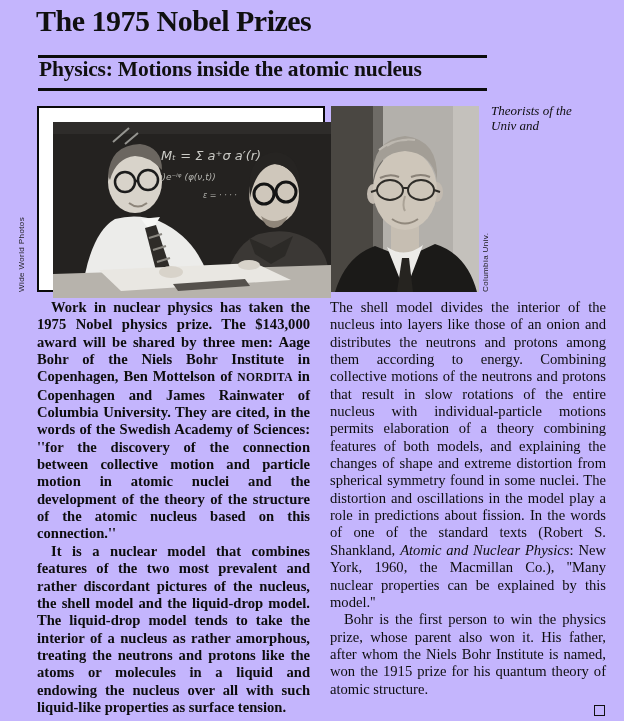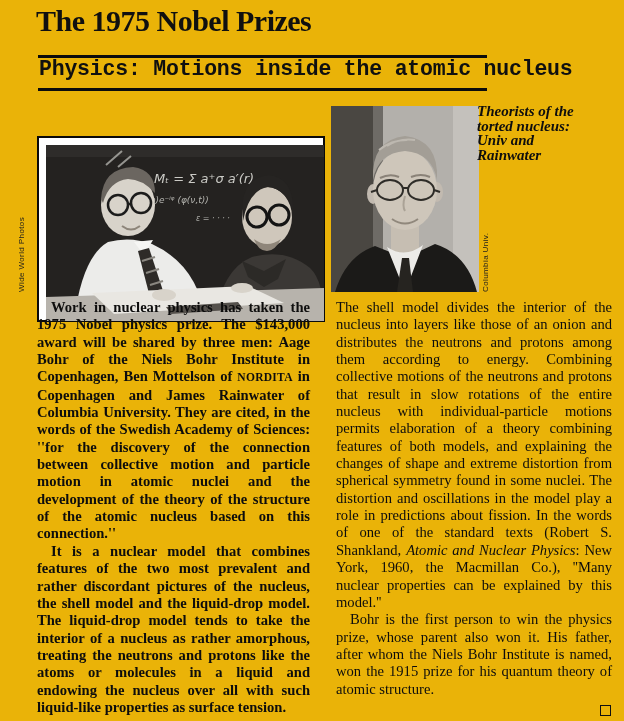--- a/index.html
+++ b/index.html
@@ -1,42 +1,42 @@
 <!DOCTYPE html>
 <html><head>
 <meta charset="utf-8">
 <style>
   html,body{margin:0;padding:0;}
   body{width:624px;height:721px;overflow:hidden;background:#fdfdfb;}
-  .page{position:relative;width:624px;height:721px;background:#eab308;color:#101010;
+  .page{position:relative;width:624px;height:721px;background:#c4b5fd;color:#101010;
         font-family:"Liberation Serif", serif;}
   .title{position:absolute;left:36px;top:4px;margin:0;font-size:30px;font-weight:bold;
          letter-spacing:-0.5px;font-family:"Liberation Serif", serif;}
   .rule{position:absolute;left:38px;width:449px;height:3px;background:#0c0c0c;}
   .rule-top{top:55px;}
   .rule-bottom{top:88px;}
   .section-heading{position:absolute;left:39px;top:57px;margin:0;font-size:21.5px;
-         font-weight:bold;letter-spacing:-0.2px;font-family:Liberation Mono, monospace;}
+         font-weight:bold;letter-spacing:-0.2px;}
   .photo-frame-left{position:absolute;left:37px;top:106px;width:288px;height:186px;
-         box-sizing:border-box;border:2px solid #0a0a0a;padding:7px;background:#fff;margin-top:30px;}
+         box-sizing:border-box;border:2px solid #0a0a0a;padding:14px;background:#fff;}
   .photo-frame-left svg{display:block;width:278px;height:176px;}
   .photo-frame-right{position:absolute;left:331px;top:106px;width:148px;height:186px;background:#b3b0ab;}
   .photo-frame-right svg{display:block;width:148px;height:186px;}
   .credit{position:absolute;font-family:"Liberation Sans", sans-serif;font-size:8px;
          color:#1d1d1d;writing-mode:vertical-rl;transform:rotate(180deg);letter-spacing:0.4px;white-space:nowrap;}
   .credit-left{left:17px;top:210px;height:82px;}
   .credit-right{left:481px;top:228px;height:64px;}
-  .caption{position:absolute;left:477px;top:104px;width:132px;
-         font-style:italic;font-weight:bold;font-size:15px;line-height:14.6px;color:#0e0e0e;}
+  .caption{position:absolute;left:491px;top:104px;width:132px;
+         font-style:italic;font-weight:normal;font-size:13px;line-height:14.6px;color:#0e0e0e;}
   .col{position:absolute;top:299px;height:420px;font-size:14.6px;line-height:17.35px;
          text-align:justify;color:#0d0d0d;}
   .col p{margin:0;}
   .col p.indent{text-indent:14px;}
   .col-left{left:37px;width:273px;font-weight:bold;}
-  .col-right{left:330px;width:276px;margin-left:6px;}
+  .col-right{left:330px;width:276px;}
   .sc{font-size:11.5px;letter-spacing:0.3px;}
   .endbox{position:absolute;right:1px;bottom:3px;width:9px;height:9px;
          border:1.6px solid #111;background:transparent;}
 </style>
 </head>
 <body>
 
 <div class="page">
 
   <h1 class="title">The 1975 Nobel Prizes</h1>
@@ -110,23 +110,21 @@
         <path d="M74 90 q-3 10 0 15" stroke="#aaa296" stroke-width="2" fill="none"></path>
         <path d="M61 113 q13 9 26 0" stroke="#90887c" stroke-width="2" fill="none"></path>
       </g>
     </svg>
   </div>
 
   <div class="credit credit-right">Columbia Univ.</div>
 
   <div class="caption">
     <div>Theorists of the</div>
-    <div>torted nucleus:</div>
     <div>Univ and</div>
-    <div>Rainwater</div>
   </div>
 
   <div class="col col-left">
     <p class="indent"><span>Work in nuclear physics has taken the 1975 Nobel physics prize. The $143,000 award will be shared by three men: Aage Bohr of the Niels Bohr Institute in Copenhagen, Ben Mottelson of </span><span class="sc">NORDITA</span><span> in Copenhagen and James Rainwater of Columbia University. They are cited, in the words of the Swedish Academy of Sciences: ''for the discovery of the connection between collective motion and particle motion in atomic nuclei and the development of the theory of the structure of the atomic nucleus based on this connection.''</span></p>
     <p class="indent">It is a nuclear model that combines features of the two most prevalent and rather discordant pictures of the nucleus, the shell model and the liquid-drop model. The liquid-drop model tends to take the interior of a nucleus as rather amorphous, treating the neutrons and protons like the atoms or molecules in a liquid and endowing the nucleus over all with such liquid-like properties as surface tension.</p>
   </div>
 
   <div class="col col-right">
     <p><span>The shell model divides the interior of the nucleus into layers like those of an onion and distributes the neutrons and protons among them according to energy. Combining collective motions of the neutrons and protons that result in slow rotations of the entire nucleus with individual-particle motions permits elaboration of a theory combining features of both models, and explaining the changes of shape and extreme distortion from spherical symmetry found in some nuclei. The distortion and oscillations in the model play a role in predictions about fission. In the words of one of the standard texts (Robert S. Shankland, </span><em>Atomic and Nuclear Physics</em><span>: New York, 1960, the Macmillan Co.), ''Many nuclear properties can be explained by this model.''</span></p>
     <p class="indent">Bohr is the first person to win the physics prize, whose parent also won it. His father, after whom the Niels Bohr Institute is named, won the 1915 prize for his quantum theory of atomic structure.</p>

